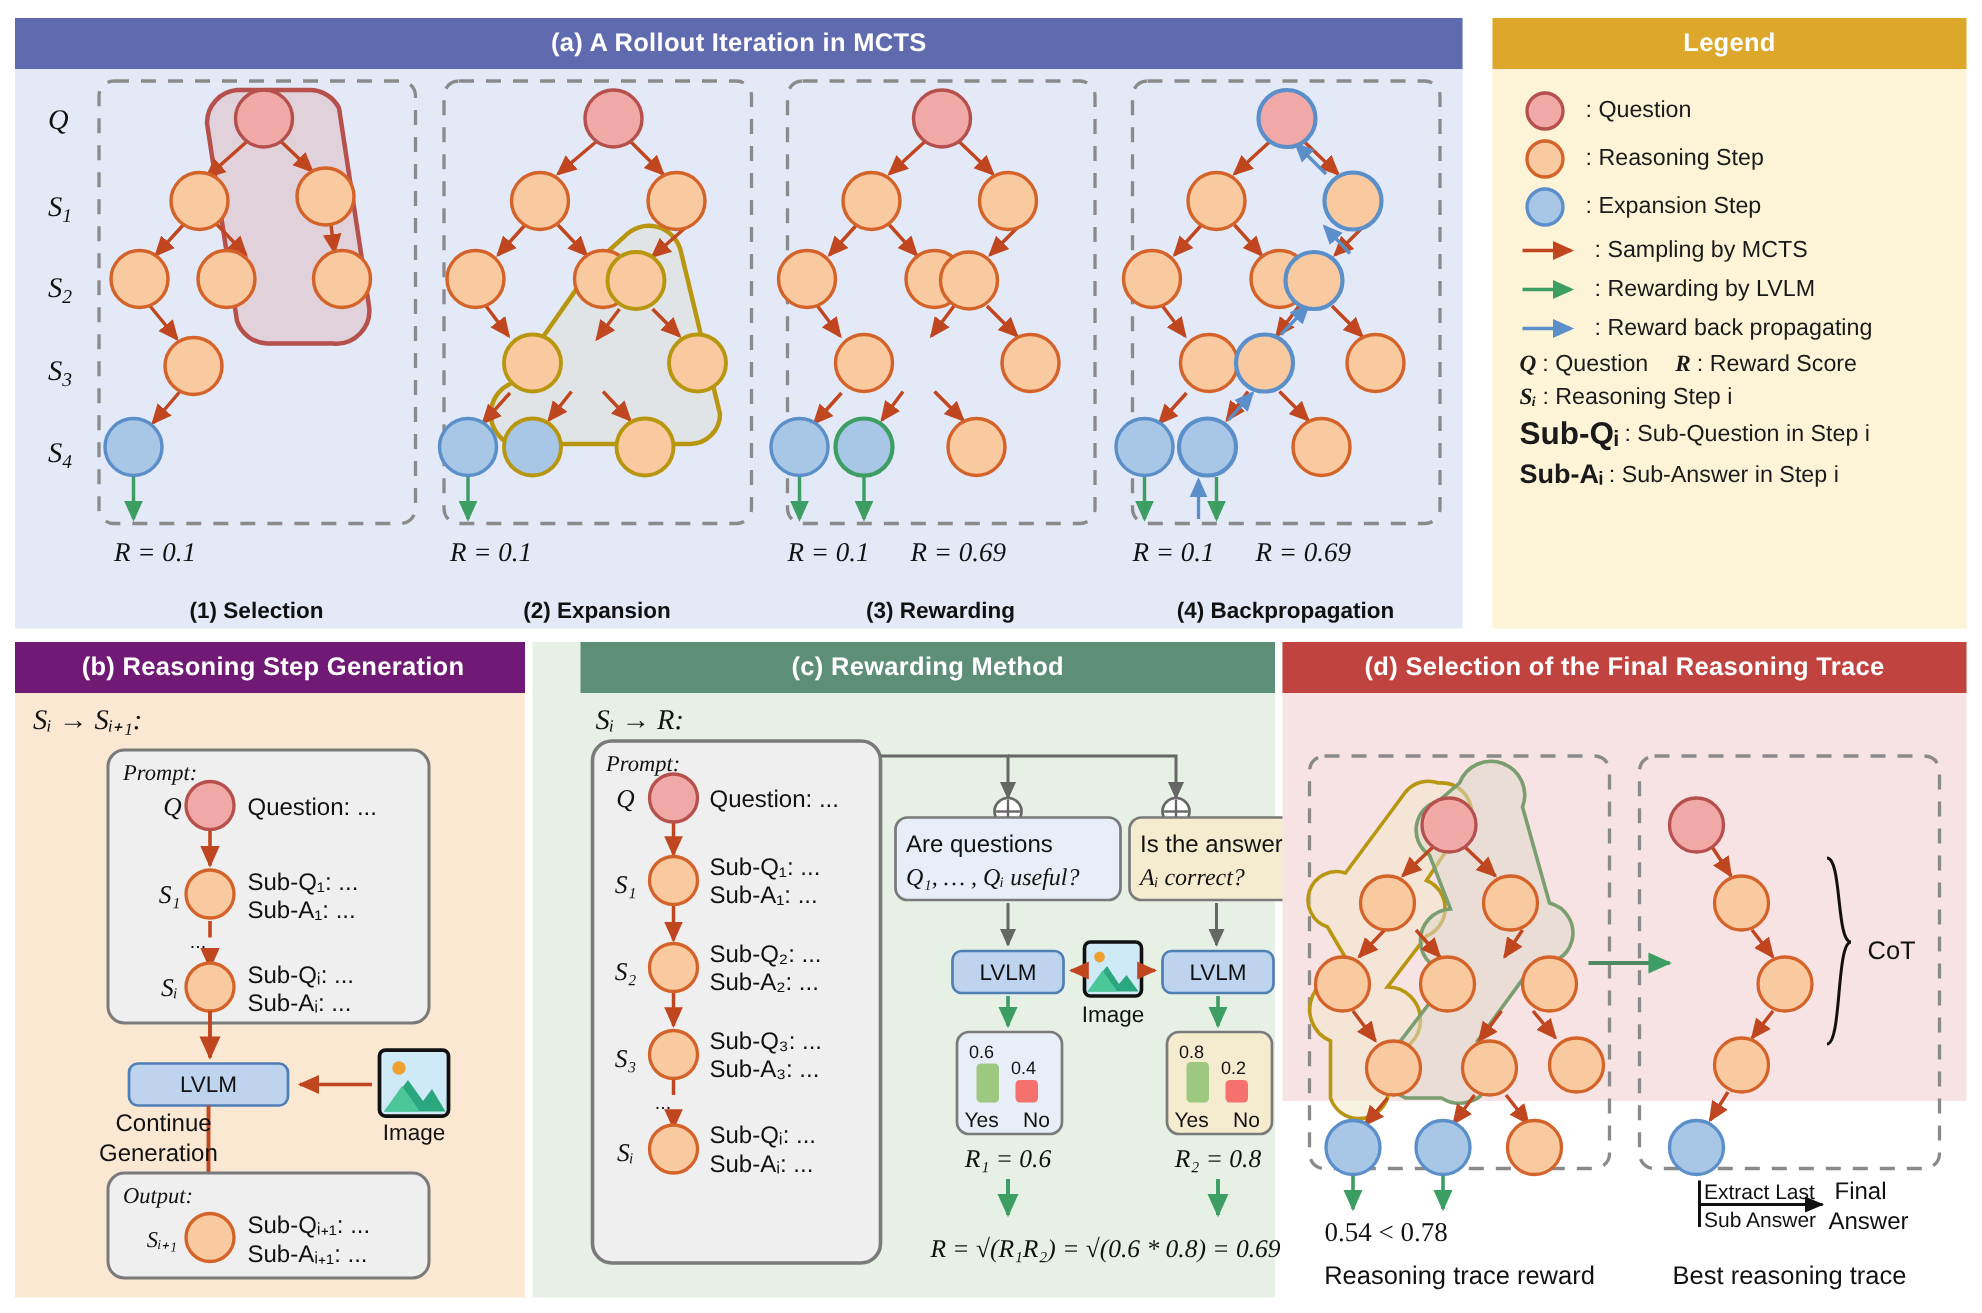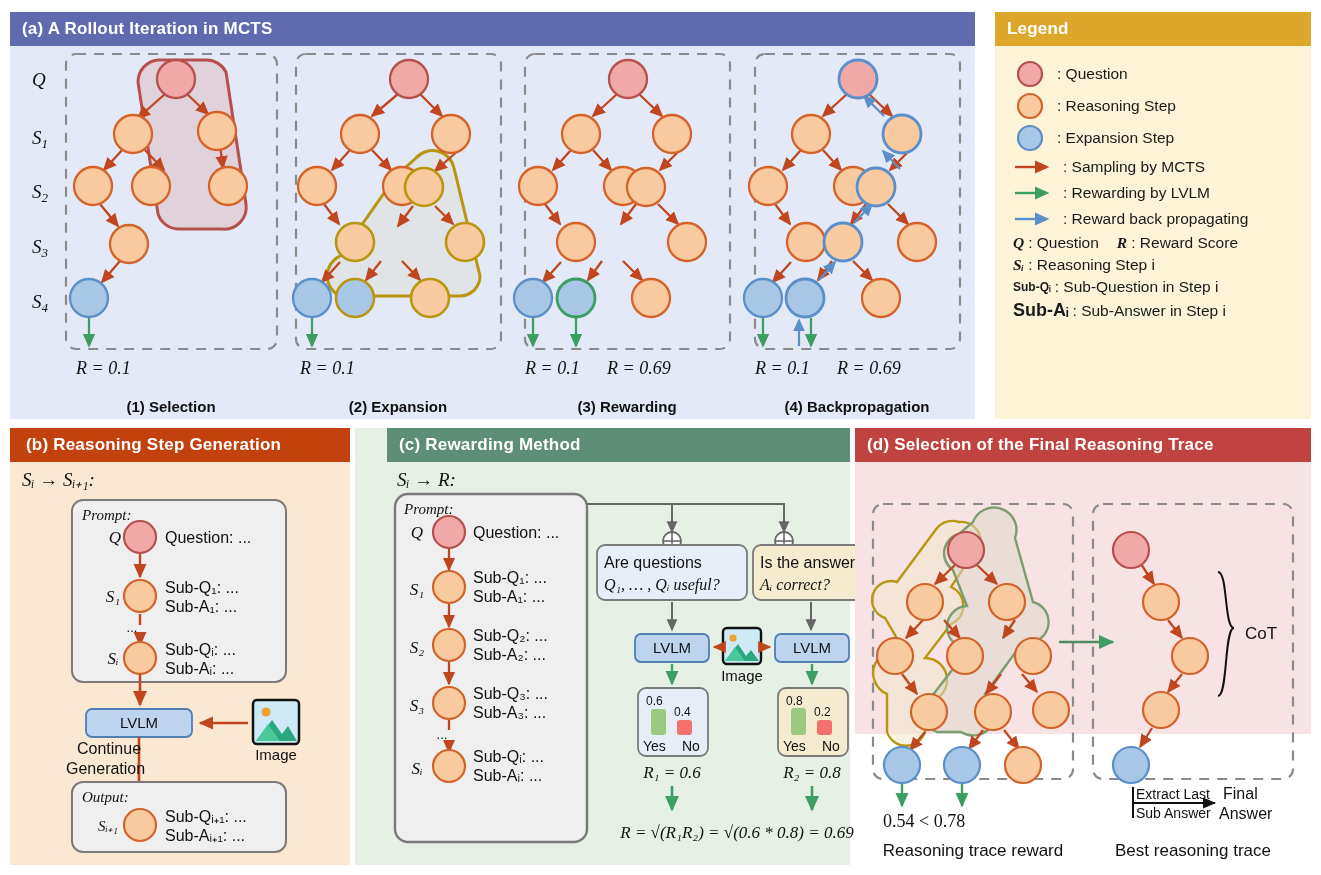--- a/index.html
+++ b/index.html
@@ -1,27 +1,27 @@
 <!DOCTYPE html>
 <html><head>
 <meta charset="utf-8">
 <style>
   html,body{margin:0;padding:0;background:#ffffff;}
   body{width:1321px;height:875px;position:relative;overflow:hidden;
        font-family:"Liberation Sans",sans-serif;color:#1a1a1a;}
   .panel{position:absolute;box-sizing:border-box;}
-  .phead{font-weight:bold;color:#fff;font-size:17px;padding:7px 12px;letter-spacing:.2px;}
+  .phead{font-weight:bold;color:#fff;font-size:17px;padding:7px 12px;letter-spacing:.2px;text-align:center;}
   .pbody{position:relative;width:100%;height:100%;}
   
   #panel-a{left:10px;top:12px;width:965px;height:407px;background:#e4e9f7;}
   #panel-a .phead{background:#5f6bae;}
   #legend{left:995px;top:12px;width:316px;height:407px;background:#fdf4d8;}
   #legend .phead{background:#dda72c;}
   #panel-b{left:10px;top:428px;width:340px;height:437px;background:#fbe8d3;}
-  #panel-b .phead{background:#c2410c;padding-left:16px;}
+  #panel-b .phead{background:#701a75;padding-left:16px;}
   #panel-c{left:355px;top:428px;width:495px;height:437px;background:#e6f0e4;padding-left:32px;}
   #panel-c .phead{background:#5d8e77;}
   #panel-d{left:855px;top:428px;width:456px;height:306px;background:#f7e3e3;}
   #panel-d .phead{background:#c0433f;}
 
   svg{display:block;}
   .legrow{display:flex;align-items:center;gap:10px;font-size:15.5px;padding:1px 0;}
   .legdot{flex:0 0 auto;}
   .legtext{white-space:nowrap;}
   .legline{display:flex;align-items:center;font-size:15.5px;padding:1px 0;gap:8px;}
@@ -243,21 +243,21 @@
       <b class="sm">Q</b>
       <span>: Question</span>
       <b class="sm" style="margin-left:14px;">R</b>
       <span>: Reward Score</span>
     </div>
     <div class="legsym" style="gap:4px;">
       <b class="sm">Sᵢ</b>
       <span>: Reasoning Step i</span>
     </div>
     <div class="legsym" style="gap:4px;">
-      <b style="font-size:12px;">Sub-Qᵢ</b>
+      <b style="font-size:21px;">Sub-Qᵢ</b>
       <span>: Sub-Question in Step i</span>
     </div>
     <div class="legsym" style="gap:4px;">
       <b style="font-size:18px;">Sub-Aᵢ</b>
       <span>: Sub-Answer in Step i</span>
     </div>
   </div>
 </div>
 
 <div class="panel" id="panel-b">

